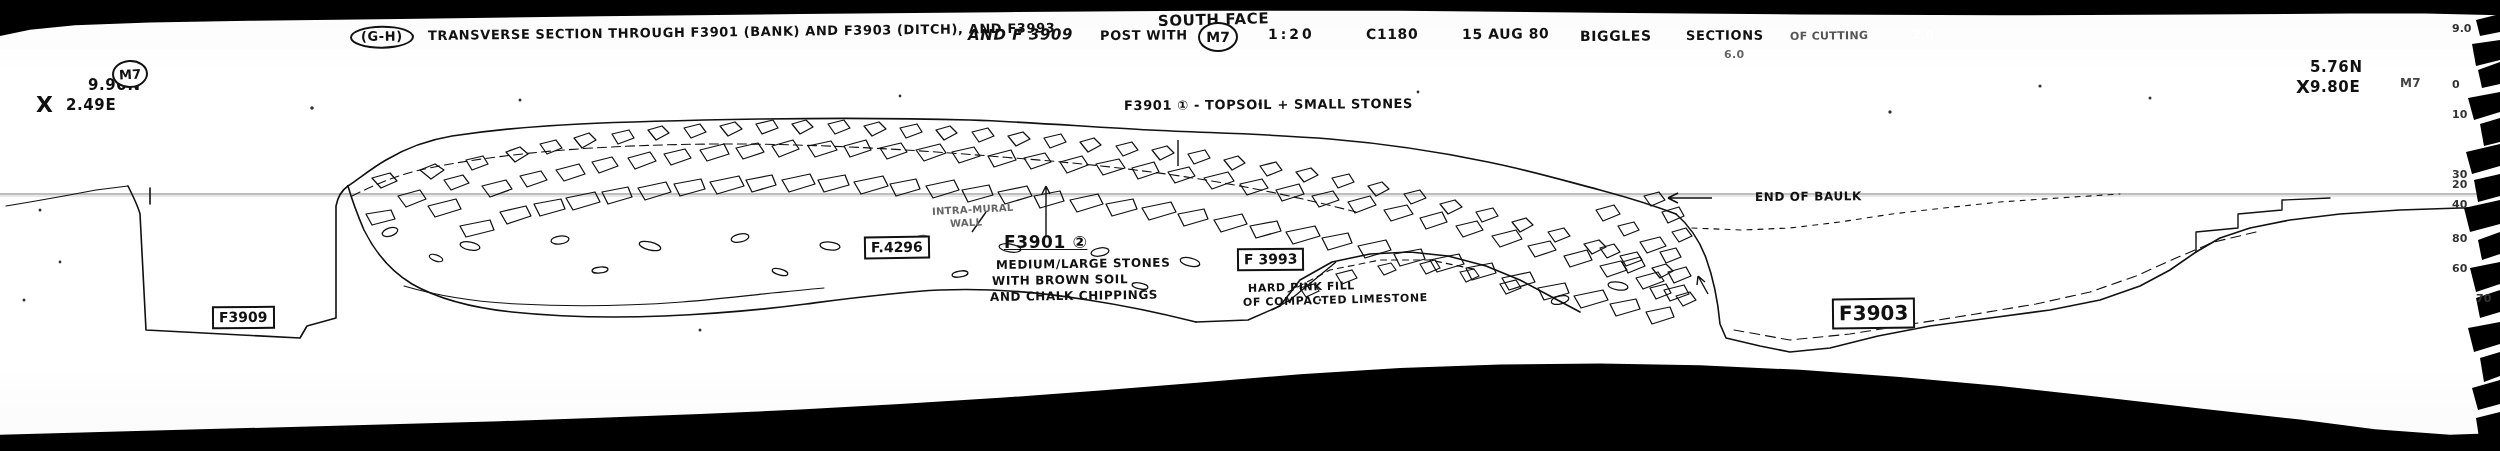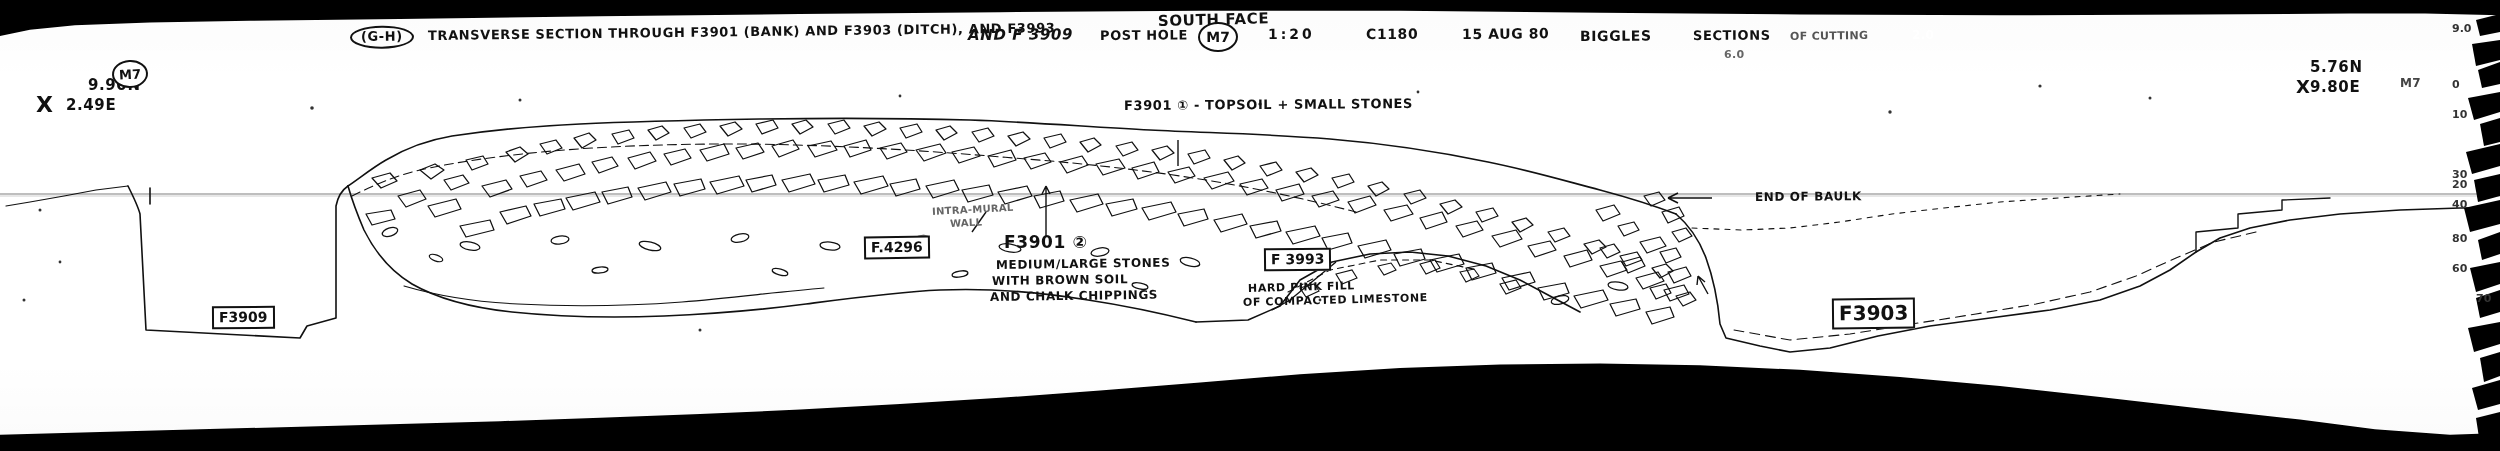--- a/index.html
+++ b/index.html
@@ -389,35 +389,35 @@
       <path d="M18,418 l24,-6 l0,26 l-20,6 z"></path>
     </g>
   </svg>
 
   <div class="hw" style="left:350px; top:26px; font-size:13px; border:2px solid #111; border-radius:50%; padding:1px 9px 3px 9px; transform:rotate(-0.6deg);">(G-H)</div>
 
   <div class="hw thin" style="left:428px; top:28px; font-size:13px; transform:rotate(-0.7deg);">TRANSVERSE SECTION THROUGH F3901 (BANK) AND F3903 (DITCH), AND F3993</div>
 
   <div class="hw" style="left:968px; top:26px; font-size:15px; transform:rotate(-0.4deg);font-style:italic;">AND  F 3909</div>
 
-  <div class="hw thin" style="left:1100px; top:28px; font-size:13px; transform:rotate(-0.4deg);">POST HOLE</div>
+  <div class="hw thin" style="left:1100px; top:28px; font-size:13px; transform:rotate(-0.4deg);">POST WITH</div>
 
   <div class="hw" style="left:1158px; top:12px; font-size:15px; transform:rotate(-1.4deg);">SOUTH FACE</div>
 
   <div class="circlelabel" style="left:1198px; top:22px; width:36px; height:26px; font-size:14px; transform:rotate(-0.5deg);">M7</div>
 
   <div class="hw" style="left:1268px; top:26px; font-size:14px; letter-spacing:3px; transform:rotate(-0.3deg);">1:20</div>
 
   <div class="hw" style="left:1366px; top:26px; font-size:14px; transform:rotate(-0.3deg);">C1180</div>
 
   <div class="hw" style="left:1462px; top:26px; font-size:14px; transform:rotate(-0.5deg);">15 AUG 80</div>
 
   <div class="hw" style="left:1580px; top:28px; font-size:14px; transform:rotate(-0.4deg);">BIGGLES</div>
 
-  <div class="hw thin" style="left:1686px; top:28px; font-size:13px; transform:rotate(-0.3deg);margin-left:7px;">SECTIONS</div>
+  <div class="hw thin" style="left:1686px; top:28px; font-size:13px; transform:rotate(-0.3deg);">SECTIONS</div>
 
   <div class="hw tiny" style="left:1790px; top:30px; font-size:11px; color:#555; transform:rotate(-0.8deg);">OF  CUTTING</div>
 
   <div class="hw tiny" style="left:1724px; top:48px; font-size:11px; color:#666;">6.0</div>
 
   <div class="hw tiny" style="left:1912px; top:28px; font-size:12px; color:#ffffff;">2.0</div>
 
   <div class="hw" style="left:36px; top:92px; font-size:22px;">X</div>
   <div class="hw" style="left:66px; top:76px; font-size:15px;margin-left:22px;">9.90N</div>
   <div class="hw" style="left:66px; top:96px; font-size:15px;">2.49E</div>
@@ -428,26 +428,26 @@
   <div class="hw" style="left:2310px; top:78px; font-size:15px;">9.80E</div>
   <div class="hw tiny" style="left:2400px; top:76px; font-size:12px; color:#444;">M7</div>
 
   <div class="hw thin" style="left:1124px; top:98px; font-size:13px; transform:rotate(-0.4deg);">F3901 ① - TOPSOIL + SMALL STONES</div>
 
   <div class="hw tiny" style="left:932px; top:206px; font-size:10px; color:#666; transform:rotate(-3deg);">INTRA-MURAL</div>
   <div class="hw tiny" style="left:950px; top:218px; font-size:10px; color:#666; transform:rotate(-3deg);">WALL</div>
 
   <div class="boxlabel" style="left:864px; top:236px; font-size:14px; transform:rotate(-0.8deg);">F.4296</div>
 
-  <div class="hw" style="left:1004px; top:232px; font-size:17px;">F3901 ②</div>
+  <div class="hw" style="left:1004px; top:232px; font-size:17px;text-decoration:underline;">F3901 ②</div>
   <div class="hw thin" style="left:996px; top:258px; font-size:12px; transform:rotate(-0.8deg);">MEDIUM/LARGE STONES</div>
   <div class="hw thin" style="left:992px; top:274px; font-size:12px; transform:rotate(-0.8deg);">WITH BROWN SOIL</div>
   <div class="hw thin" style="left:990px; top:290px; font-size:12px; transform:rotate(-0.8deg);">AND CHALK CHIPPINGS</div>
 
-  <div class="boxlabel" style="left:1237px; top:248px; font-size:14px; transform:rotate(-0.6deg);margin-left:27px;">F 3993</div>
+  <div class="boxlabel" style="left:1237px; top:248px; font-size:14px; transform:rotate(-0.6deg);">F 3993</div>
   <div class="hw thin" style="left:1248px; top:282px; font-size:11px; transform:rotate(-1.5deg);">HARD PINK FILL</div>
   <div class="hw thin" style="left:1243px; top:296px; font-size:11px; transform:rotate(-1.5deg);">OF COMPACTED LIMESTONE</div>
 
   <div class="hw thin" style="left:1718px; top:190px; font-size:12px; transform:rotate(-0.5deg);margin-left:37px;">END OF BAULK</div>
 
   <div class="boxlabel" style="left:212px; top:306px; font-size:14px; transform:rotate(-0.4deg);">F3909</div>
 
   <div class="boxlabel" style="left:1832px; top:298px; font-size:20px; transform:rotate(-0.6deg);">F3903</div>
 
   <div class="ruler-tick" style="left:2452px; top:22px;">9.0</div>

